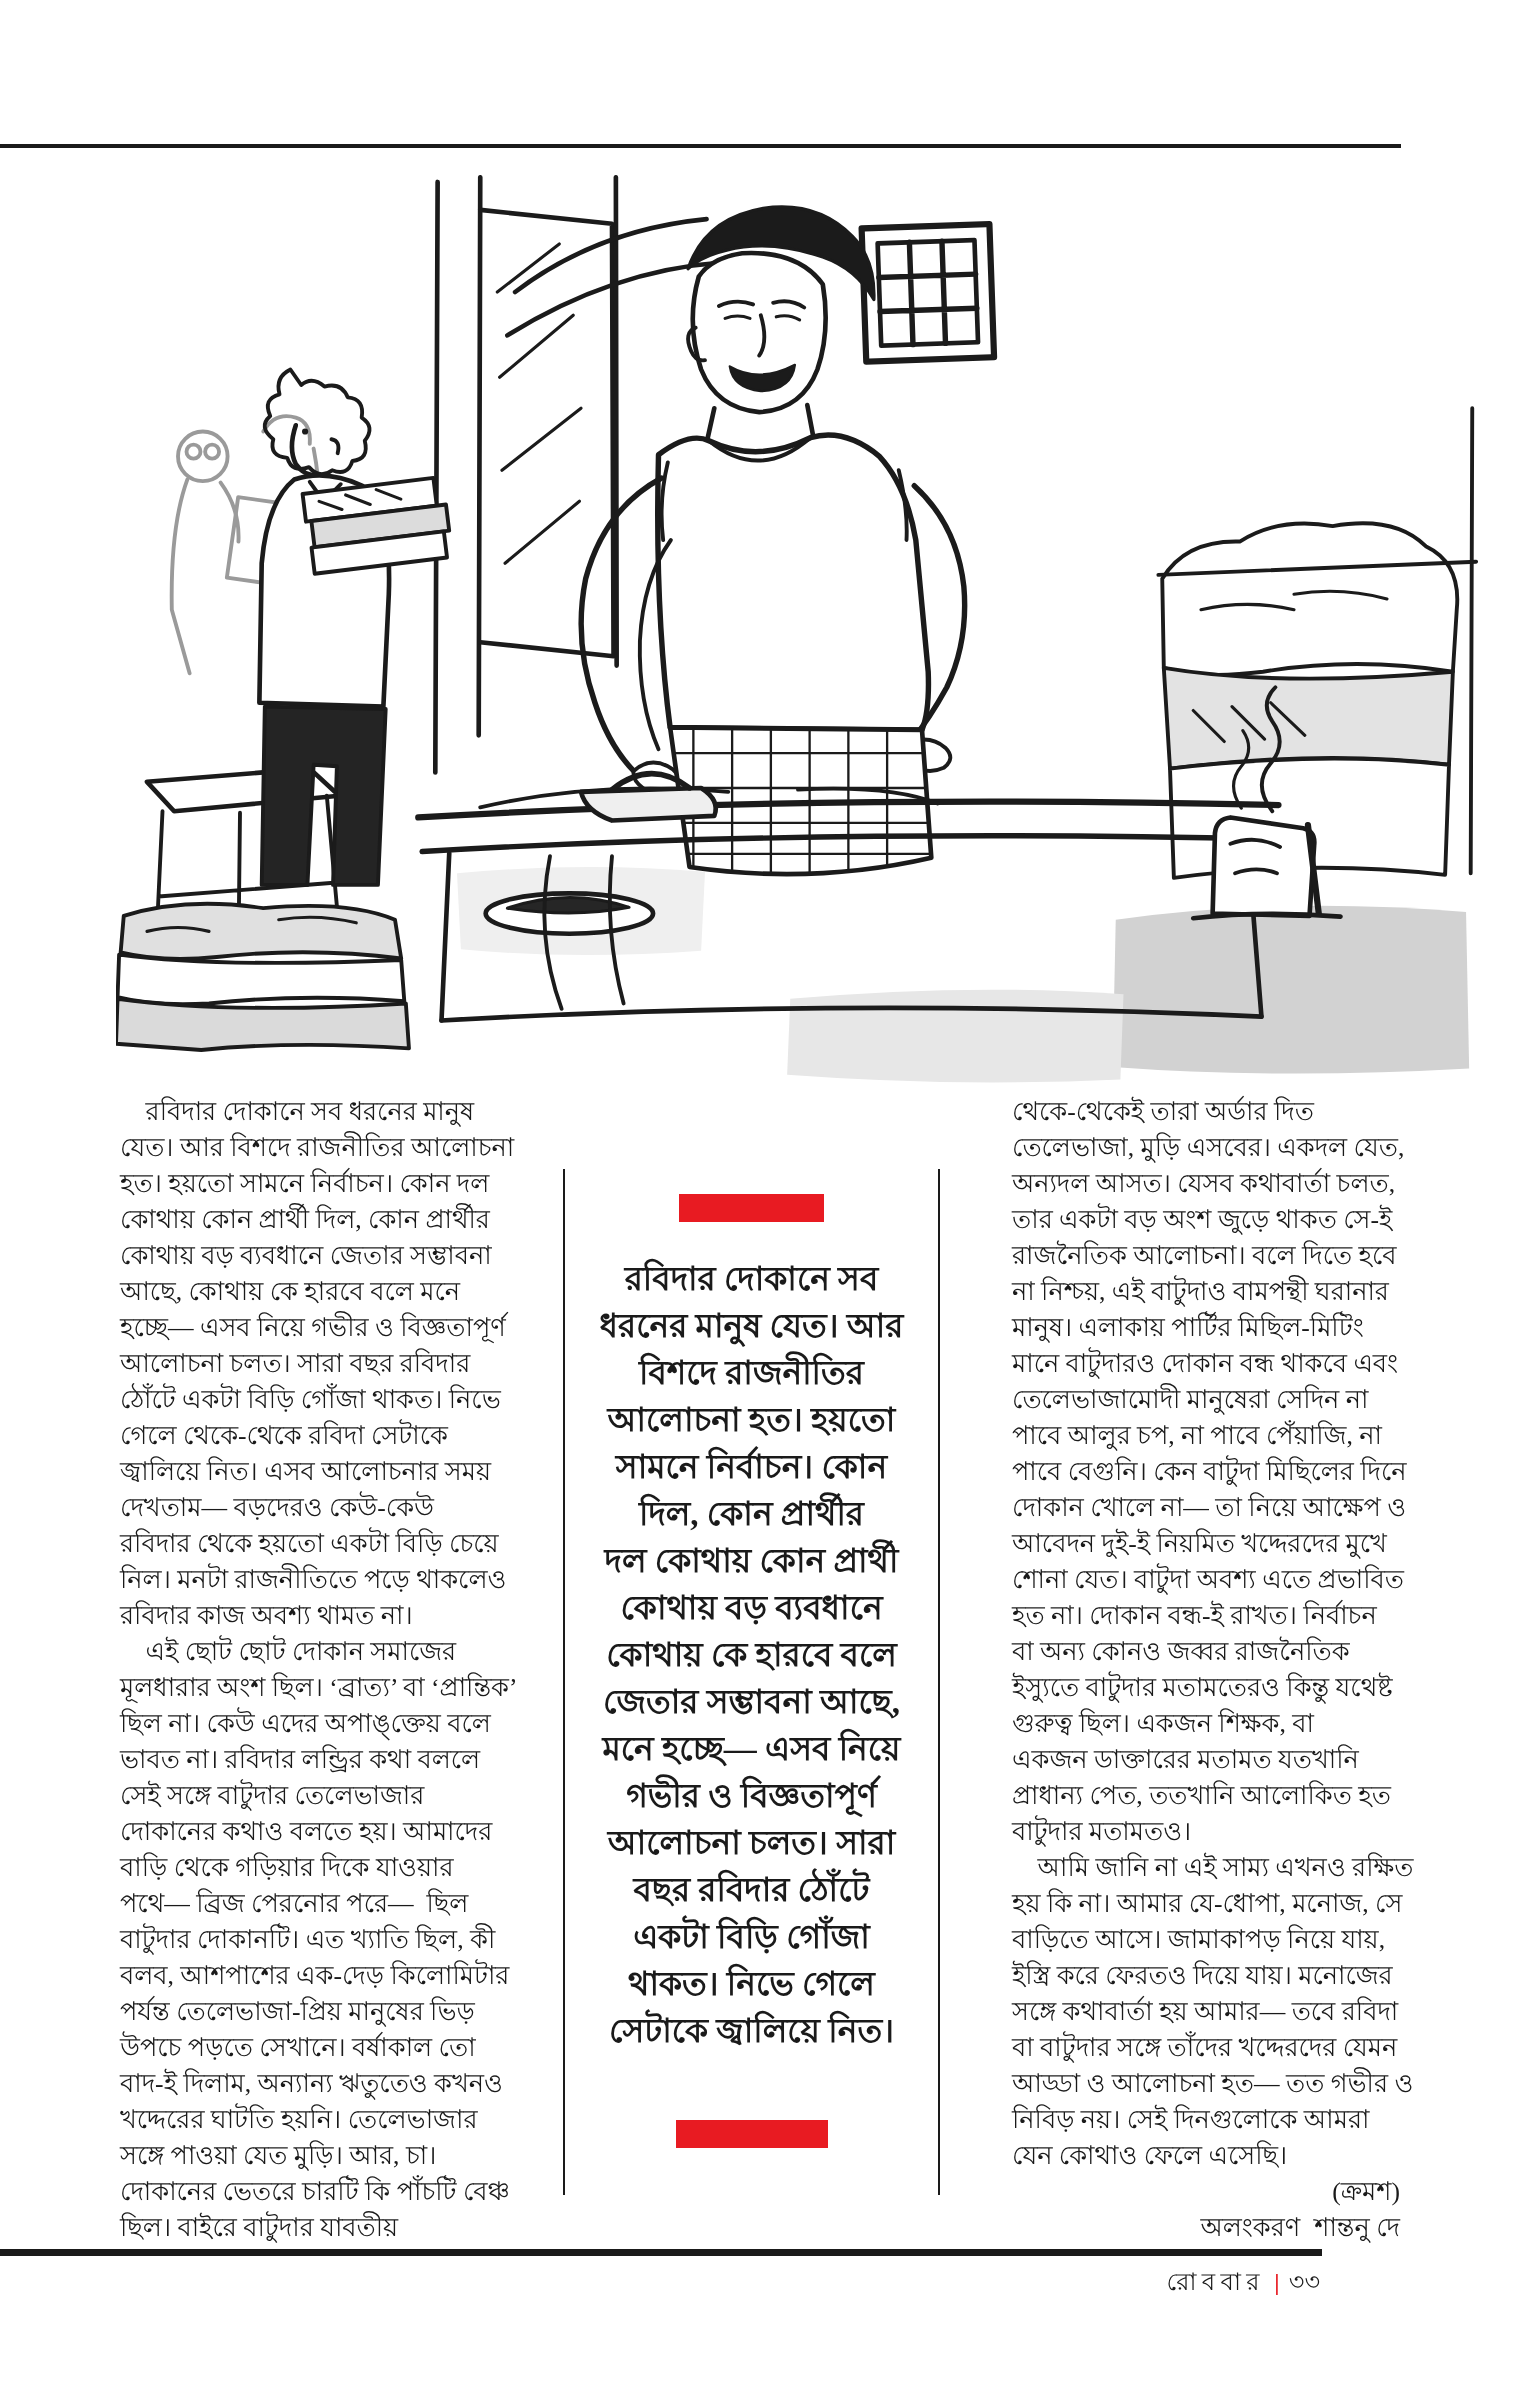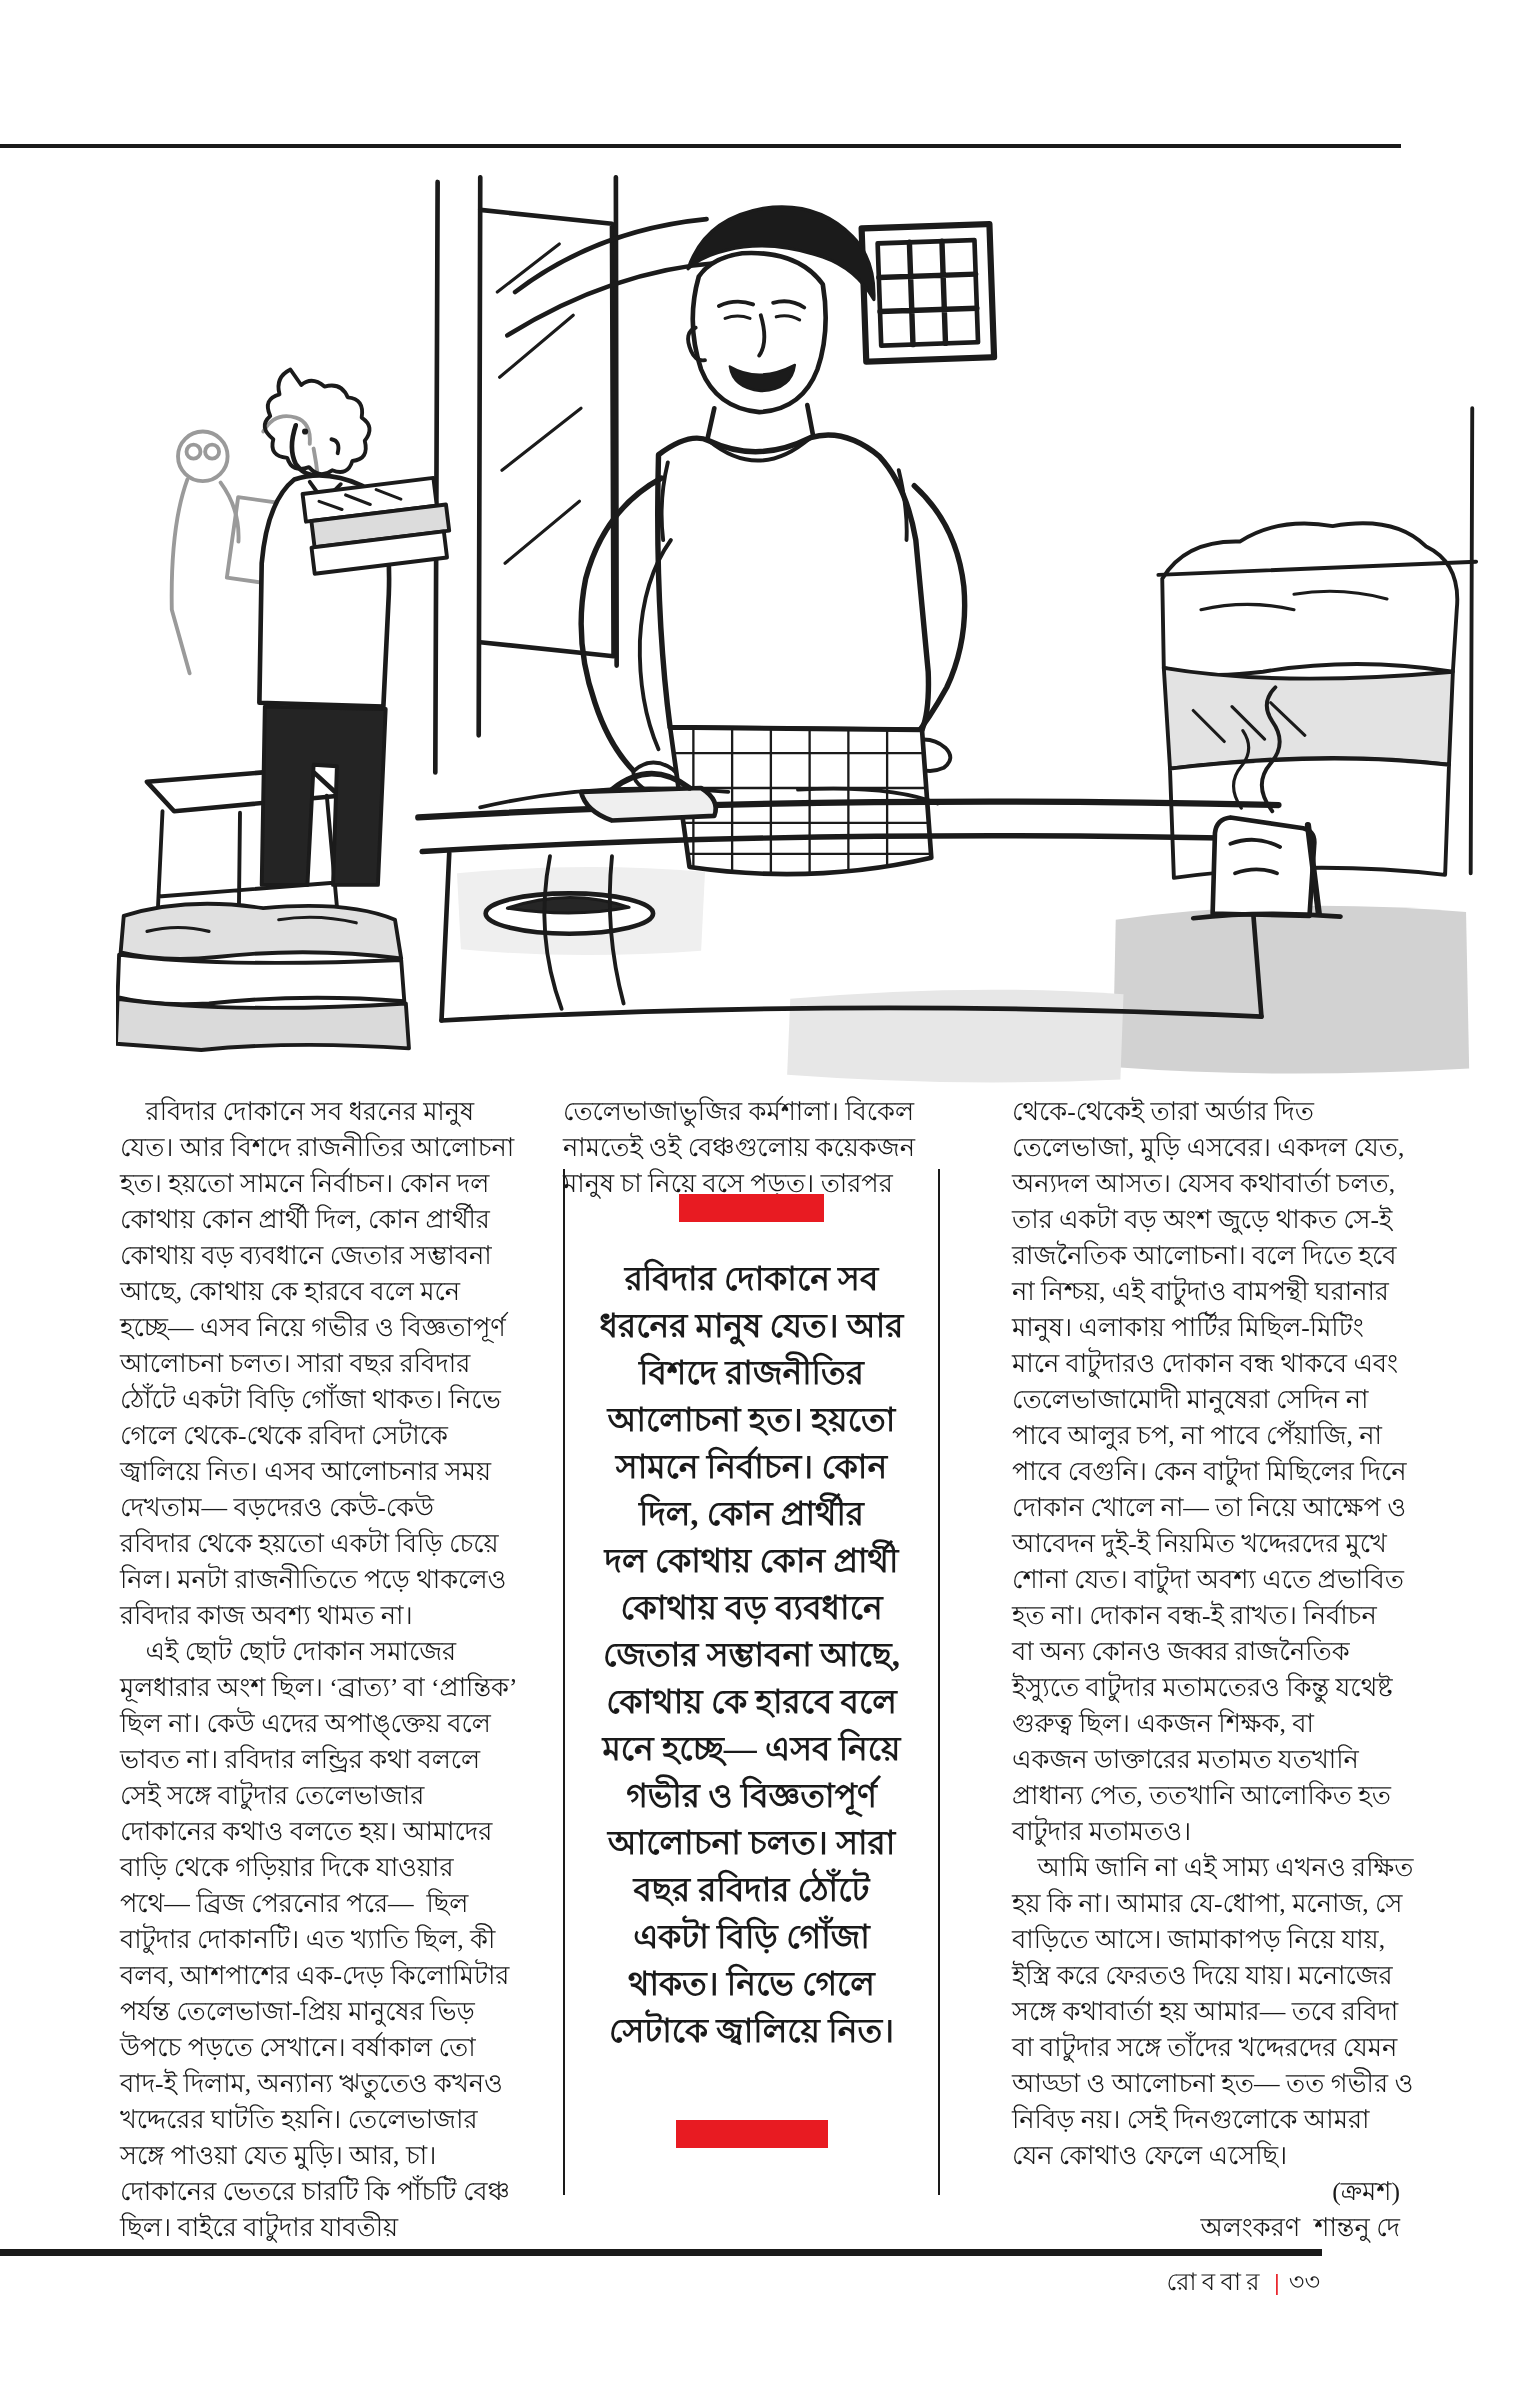--- a/index.html
+++ b/index.html
@@ -202,39 +202,34 @@
       <div class="line">বলব, আশপাশের এক-দেড় কিলোমিটার</div>
       <div class="line">পর্যন্ত তেলেভাজা-প্রিয় মানুষের ভিড়</div>
       <div class="line">উপচে পড়তে সেখানে। বর্ষাকাল তো</div>
       <div class="line">বাদ-ই দিলাম, অন্যান্য ঋতুতেও কখনও</div>
       <div class="line">খদ্দেরের ঘাটতি হয়নি। তেলেভাজার</div>
       <div class="line">সঙ্গে পাওয়া যেত মুড়ি। আর, চা।</div>
       <div class="line">দোকানের ভেতরে চারটি কি পাঁচটি বেঞ্চ</div>
       <div class="line">ছিল। বাইরে বাটুদার যাবতীয়</div>
     </section>
 
-  <section class="col col2-intro">
-      <div class="line">তেলেভাজাভুজির কর্মশালা। বিকেল</div>
-      <div class="line">নামতেই ওই বেঞ্চগুলোয় কয়েকজন</div>
-      <div class="line">মানুষ চা নিয়ে বসে পড়ত। তারপর</div>
-    </section>
 
   <aside class="pullquote">
     <div class="redbar top"></div>
     <div class="pq-lines">
         <div class="line">রবিদার দোকানে সব</div>
         <div class="line">ধরনের মানুষ যেত। আর</div>
         <div class="line">বিশদে রাজনীতির</div>
         <div class="line">আলোচনা হত। হয়তো</div>
         <div class="line">সামনে নির্বাচন। কোন</div>
         <div class="line">দিল, কোন প্রার্থীর</div>
         <div class="line">দল কোথায় কোন প্রার্থী</div>
         <div class="line">কোথায় বড় ব্যবধানে</div>
+        <div class="line">কোথায় কে হারবে বলে</div>
         <div class="line">জেতার সম্ভাবনা আছে,</div>
-        <div class="line">কোথায় কে হারবে বলে</div>
         <div class="line">মনে হচ্ছে— এসব নিয়ে</div>
         <div class="line">গভীর ও বিজ্ঞতাপূর্ণ</div>
         <div class="line">আলোচনা চলত। সারা</div>
         <div class="line">বছর রবিদার ঠোঁটে</div>
         <div class="line">একটা বিড়ি গোঁজা</div>
         <div class="line">থাকত। নিভে গেলে</div>
         <div class="line">সেটাকে জ্বালিয়ে নিত।</div>
       </div>
     <div class="redbar bottom"></div>
   </aside>

